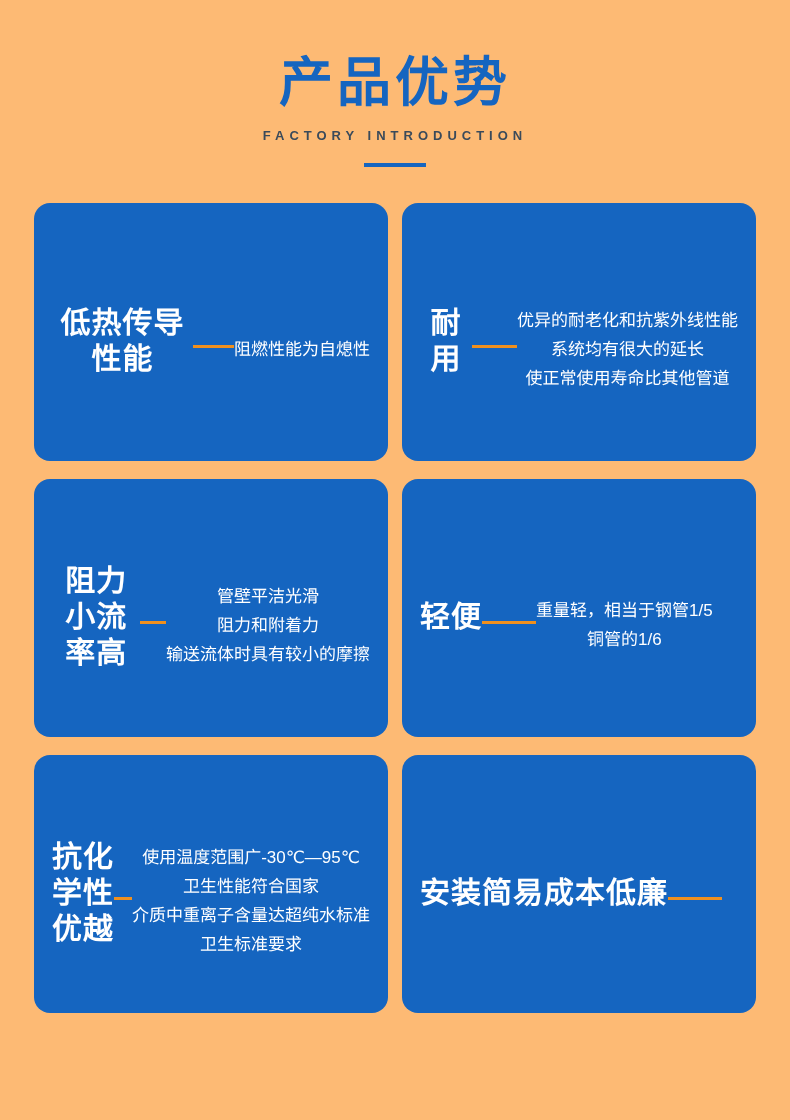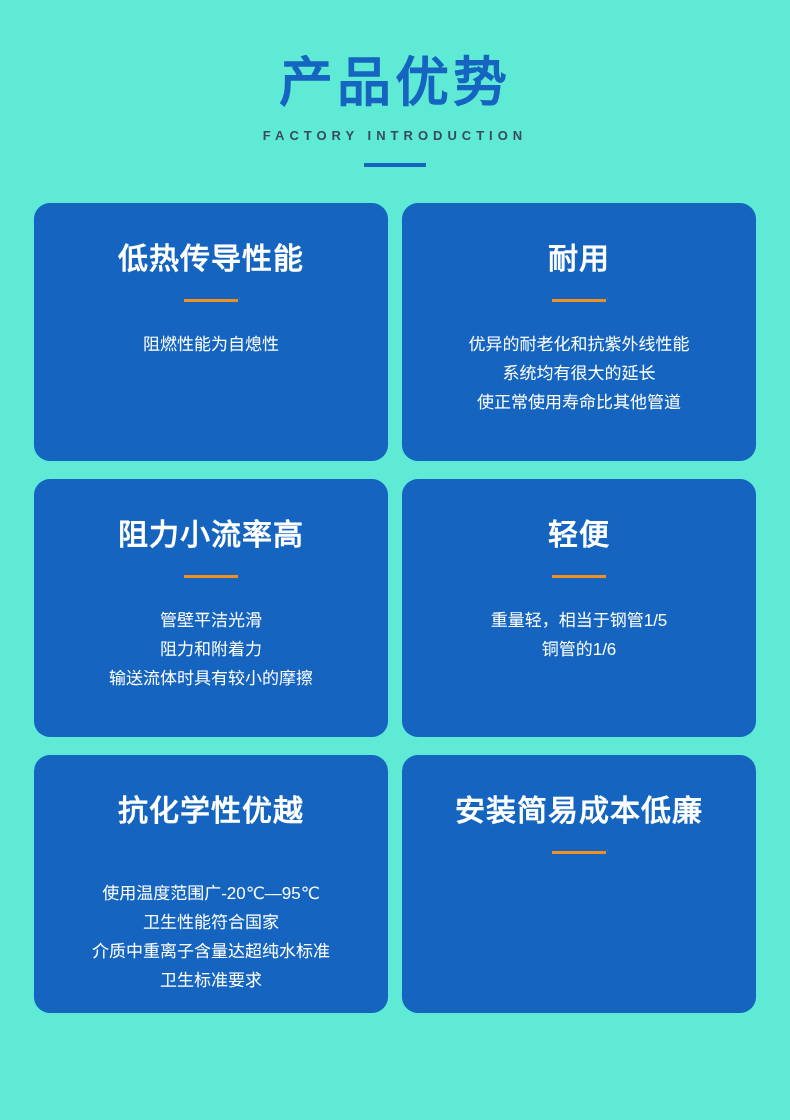--- a/index.html
+++ b/index.html
@@ -12,21 +12,21 @@
     height: 1120px;
     background: #e8e8e8;
     font-family: "Liberation Sans", "DejaVu Sans", sans-serif;
     overflow: hidden;
   }
   .page {
     position: relative;
     width: 790px;
     height: 1120px;
     box-sizing: border-box;
-    background: #5eead4;
+    background: #fdba74;
   }
 
   
   .header {
     padding-top: 52px;
     text-align: center;
   }
   .header-title {
     font-size: 54px;
     line-height: 60px;
@@ -58,21 +58,21 @@
     grid-auto-rows: 258px;
     column-gap: 14px;
     row-gap: 18px;
   }
   .card {
     background: #1565c0;
     border-radius: 16px;
     box-sizing: border-box;
     padding: 26px 18px 20px 18px;
     display: flex;
-    flex-direction: column;
+    flex-direction: row;
     align-items: center;
     color: #ffffff;
     text-align: center;
   }
   .card-title {
     font-size: 30px;
     line-height: 36px;
     font-weight: bold;
     letter-spacing: 1px;
     margin: 12px 0 0 0;
@@ -141,21 +141,21 @@
       <div class="card-body">
         <span class="card-line">重量轻，相当于钢管1/5</span>
         <span class="card-line">铜管的1/6</span>
       </div>
     </div>
 
     <div class="card">
       <div class="card-title">抗化学性优越</div>
       <div class="card-divider"></div>
       <div class="card-body">
-        <span class="card-line">使用温度范围广-20℃—95℃</span>
+        <span class="card-line">使用温度范围广-30℃—95℃</span>
         <span class="card-line">卫生性能符合国家</span>
         <span class="card-line">介质中重离子含量达超纯水标准</span>
         <span class="card-line">卫生标准要求</span>
       </div>
     </div>
 
     <div class="card">
       <div class="card-title">安装简易成本低廉</div>
       <div class="card-divider"></div>
     </div>

